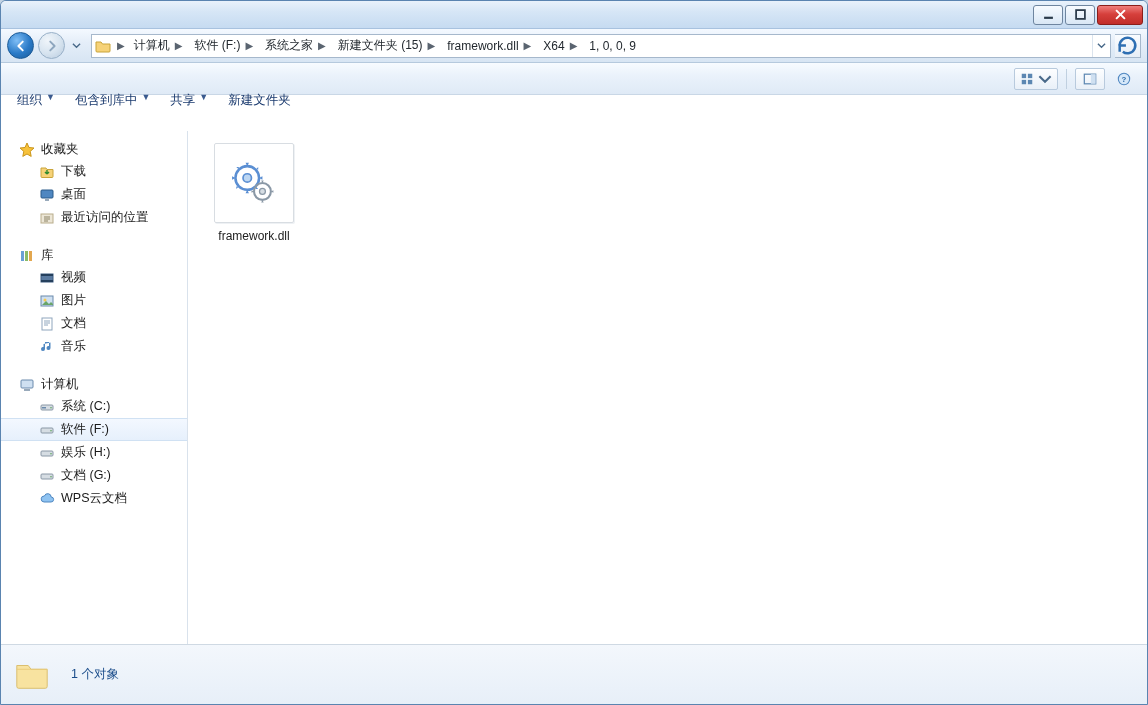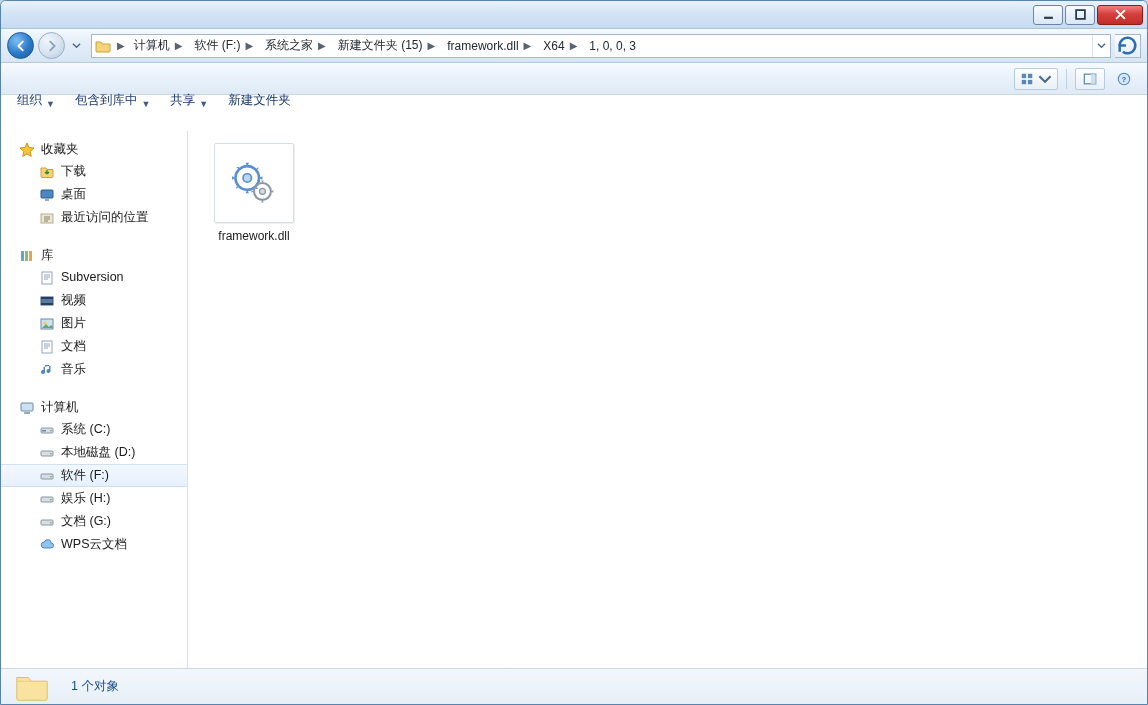--- a/index.html
+++ b/index.html
@@ -84,21 +84,21 @@
 }
 .searchbox .sicon { width:16px; display:flex; align-items:center; justify-content:center; color:#3a6ea5; }
 
 .toolbar {
   height: 32px;
   background: linear-gradient(#f7fbff, #eaf2fb 40%, #dfeaf6);
   border-bottom: 1px solid #c9d7e6;
   display:flex; align-items:center; padding: 0 8px; gap: 4px;
   font-size: 12.5px; color:#1a3a6e;
 }
-.tool-item { padding: 3px 8px; display:flex; align-items:flex-end; gap:4px; border-radius:2px;margin-top:44px; }
+.tool-item { padding: 3px 8px; display:flex; align-items:flex-start; gap:4px; border-radius:2px;margin-top:44px; }
 .tool-item .dd { font-size:9px; color:#3a5a8e; }
 .tool-right { margin-left:auto; display:flex; align-items:center; gap:4px; }
 .tool-iconbtn {
   width: 30px; height: 22px; border:1px solid #b8cadd; border-radius:2px;
   background: linear-gradient(#fdfeff,#e9f0f8);
   display:flex; align-items:center; justify-content:center;
 }
 .tool-iconbtn.split { width: 44px; }
 .tool-iconbtn svg { width:14px; height:14px; }
 .tool-sep { width:1px; height:20px; background:#c0d0e0; margin:0 4px; }
@@ -130,21 +130,21 @@
 .file-thumb {
   width:80px; height:80px; margin:0 auto 6px;
   background:#fff; border:1px solid #d8dde2; border-radius:2px;
   display:flex; align-items:center; justify-content:center;
   box-shadow: 1px 1px 0 #eef1f4;
 }
 .file-thumb svg { width:54px; height:54px; }
 .file-label { font-size:12px; color:#222; word-break:break-all; }
 
 .statusbar {
-  height: 36px; border-top:1px solid #cfd9e3;
+  height: 60px; border-top:1px solid #cfd9e3;
   background: linear-gradient(#f3f7fc,#e7eff8);
   display:flex; align-items:center; padding: 4px 12px; gap: 20px;
 }
 .status-icon svg { width:38px; height:38px; }
 .status-text { font-size:12.5px; color:#1a4c8a; }
 
 
 svg { display:block; }
 </style>
 </head>
@@ -214,21 +214,21 @@
         </span>
       <span class="addr-seg">
           <span>framework.dll</span>
           <span class="addr-arrow">▶</span>
         </span>
       <span class="addr-seg">
           <span>X64</span>
           <span class="addr-arrow">▶</span>
         </span>
       <span class="addr-seg">
-          <span>1, 0, 0, 3</span>
+          <span>1, 0, 0, 9</span>
         </span>
       <span class="addr-tail"></span>
       <span class="addr-drop">
         <svg viewBox="0 0 10 10" width="9" height="9">
             <path d="M1 3 L5 7 L9 3" fill="none" stroke="#4a6a8a" stroke-width="1.5"></path>
           </svg>
       </span>
     </div>
     <div class="refresh-btn">
       <svg viewBox="0 0 16 16">
@@ -332,29 +332,20 @@
                 <rect x="2" y="3" width="3" height="10" fill="#6aa0d6"></rect>
                 <rect x="6" y="3" width="3" height="10" fill="#8abb6a"></rect>
                 <rect x="10" y="3" width="3" height="10" fill="#e3a74f"></rect>
               </svg>
             </span>
           <span>库</span>
         </div>
         <div class="side-item">
           <span class="iic">
               <svg viewBox="0 0 16 16">
-                <rect x="3" y="2" width="10" height="12" fill="#fff" stroke="#8fa6bd"></rect>
-                <path d="M5 5h6M5 7h6M5 9h4" stroke="#8fa6bd"></path>
-              </svg>
-            </span>
-          <span>Subversion</span>
-        </div>
-        <div class="side-item">
-          <span class="iic">
-              <svg viewBox="0 0 16 16">
                 <rect x="2" y="4" width="12" height="8" fill="#5a7aa0" stroke="#3a5a80"></rect>
                 <rect x="2" y="4" width="12" height="2" fill="#25405d"></rect>
                 <rect x="2" y="10" width="12" height="2" fill="#25405d"></rect>
               </svg>
             </span>
           <span>视频</span>
         </div>
         <div class="side-item">
           <span class="iic">
               <svg viewBox="0 0 16 16">
@@ -396,29 +387,20 @@
         </div>
         <div class="side-item">
           <span class="iic">
               <svg viewBox="0 0 16 16">
                 <rect x="2" y="6" width="12" height="5" rx="1" fill="#d6dde3" stroke="#8a98a6"></rect>
                 <rect x="3" y="8" width="4" height="1.5" fill="#6a8aac"></rect>
                 <circle cx="12" cy="8.7" r=".8" fill="#5aa55a"></circle>
               </svg>
             </span>
           <span>系统 (C:)</span>
-        </div>
-        <div class="side-item">
-          <span class="iic">
-              <svg viewBox="0 0 16 16">
-                <rect x="2" y="6" width="12" height="5" rx="1" fill="#d6dde3" stroke="#8a98a6"></rect>
-                <circle cx="12" cy="8.7" r=".8" fill="#5aa55a"></circle>
-              </svg>
-            </span>
-          <span>本地磁盘 (D:)</span>
         </div>
         <div class="side-item selected">
           <span class="iic">
               <svg viewBox="0 0 16 16">
                 <rect x="2" y="6" width="12" height="5" rx="1" fill="#d6dde3" stroke="#8a98a6"></rect>
                 <circle cx="12" cy="8.7" r=".8" fill="#5aa55a"></circle>
               </svg>
             </span>
           <span>软件 (F:)</span>
         </div>

